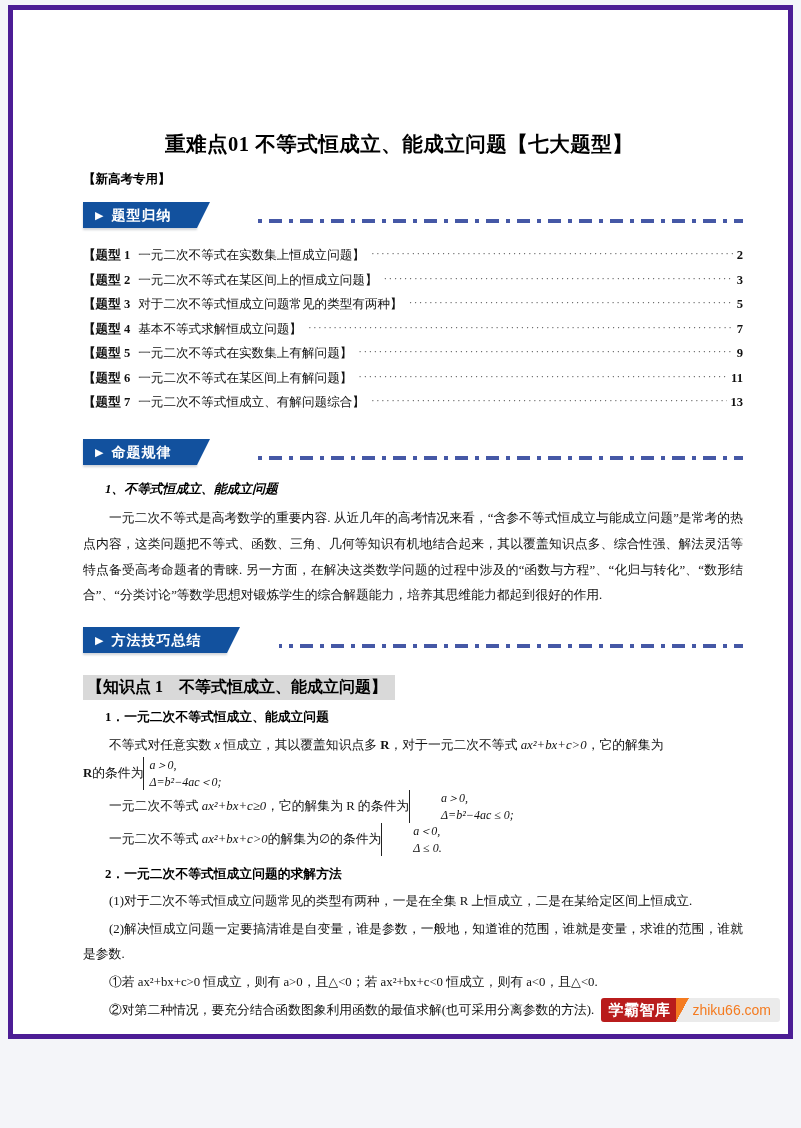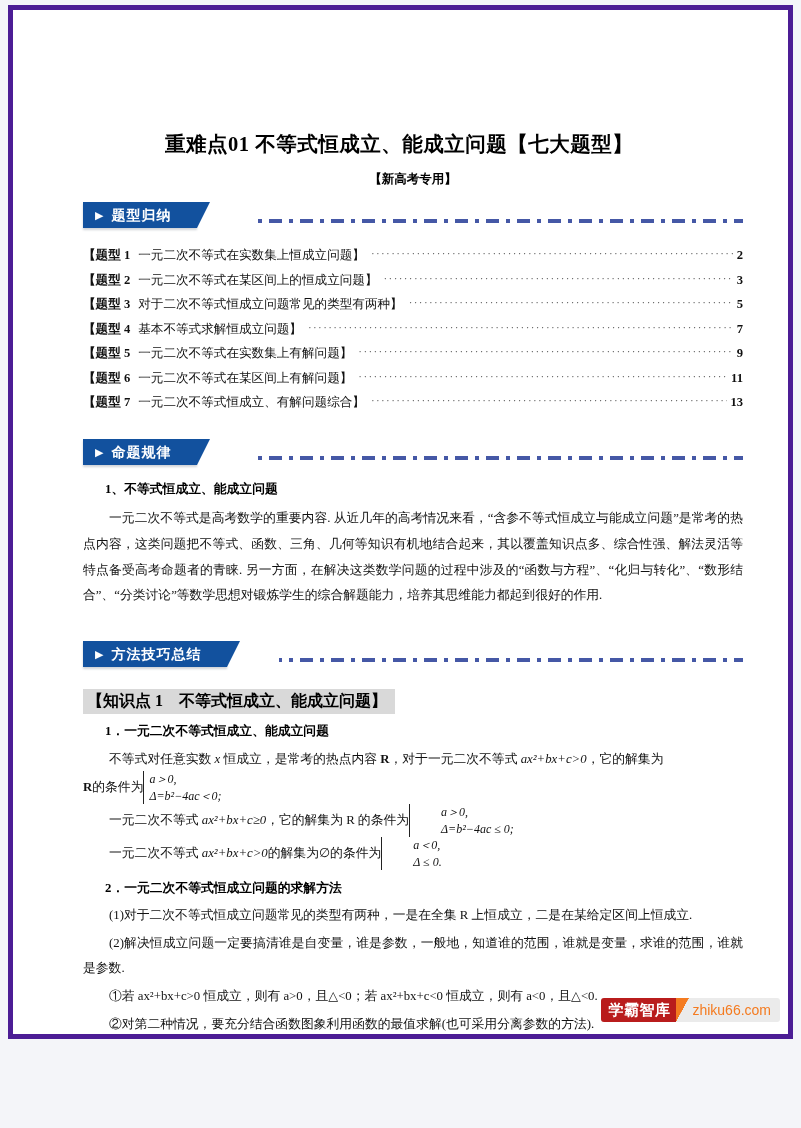--- a/index.html
+++ b/index.html
@@ -36,21 +36,21 @@
     margin-top: 122px;
     font-size: 20.5px;
     font-weight: bold;
     color: #000;
     letter-spacing: 0.5px;
     line-height: 1.25;
     text-align: left;
     padding-left: 82px;
   }
   .subtitle {
-    text-align: center;
+    text-align: left;
     font-size: 12.5px;
     font-weight: bold;
     color: #000;
   }
 
   
   .banner-row {
     position: relative;
     margin-top: 14px;
     height: 30px;
@@ -140,20 +140,21 @@
   .toc-item .pg {
     flex: 0 0 auto;
     font-weight: bold;
   }
 
   
   .body-head {
     font-size: 12.8px;
     font-weight: bold;
     margin: 12px 0 8px 22px;
+    font-style: italic;
   }
   p.para {
     font-size: 12.8px;
     line-height: 2.0;
     margin: 0 0 2px 0;
     text-align: justify;
     text-justify: inter-ideograph;
     color: #111;
   }
   p.indent { text-indent: 26px; }
@@ -312,32 +313,32 @@
       <div class="dashline-mask" style="width:168px;"></div>
       <div class="banner">
         <span class="tri">▶</span><span>命题规律</span>
       </div>
     </div>
 
     <div class="body-head">1、不等式恒成立、能成立问题</div>
     <p class="para indent">一元二次不等式是高考数学的重要内容. 从近几年的高考情况来看，“含参不等式恒成立与能成立问题”是常考的热点内容，这类问题把不等式、函数、三角、几何等知识有机地结合起来，其以覆盖知识点多、综合性强、解法灵活等特点备受高考命题者的青睐. 另一方面，在解决这类数学问题的过程中涉及的“函数与方程”、“化归与转化”、“数形结合”、“分类讨论”等数学思想对锻炼学生的综合解题能力，培养其思维能力都起到很好的作用.</p>
 
     
-    <div class="banner-row" style="margin-top:32px;">
+    <div class="banner-row" style="margin-top:18px;">
       <div class="dashline"></div>
       <div class="dashline-mask" style="width:196px;"></div>
       <div class="banner">
         <span class="tri">▶</span><span>方法技巧总结</span>
       </div>
     </div>
 
     <div class="kp-header">【知识点 1　不等式恒成立、能成立问题】</div>
     <div class="num-head">1．一元二次不等式恒成立、能成立问题</div>
 
-    <p class="mathline ind"><span>不等式对任意实数</span> <i class="v">x</i> <span>恒成立，是常考的热点内容</span> <span class="bold-r">R</span><span>，对于一元二次不等式</span> <i class="v">ax²+bx+c&gt;0</i><span>，它的解集为</span></p>
+    <p class="mathline ind"><span>不等式对任意实数</span> <i class="v">x</i> <span>恒成立，其以覆盖知识点多</span> <span class="bold-r">R</span><span>，对于一元二次不等式</span> <i class="v">ax²+bx+c&gt;0</i><span>，它的解集为</span></p>
 
     <p class="mathline"><span class="bold-r">R</span><span>的条件为</span><span class="brace">
           <span class="bar"></span>
           <span class="rows">
             <i class="v">a＞0,</i>
             <i class="v">Δ=b²−4ac＜0;</i>
           </span>
         </span></p>
 
     <p class="mathline ind"><span>一元二次不等式</span> <i class="v">ax²+bx+c≥0</i><span>，它的解集为 R 的条件为</span><span class="brace">

